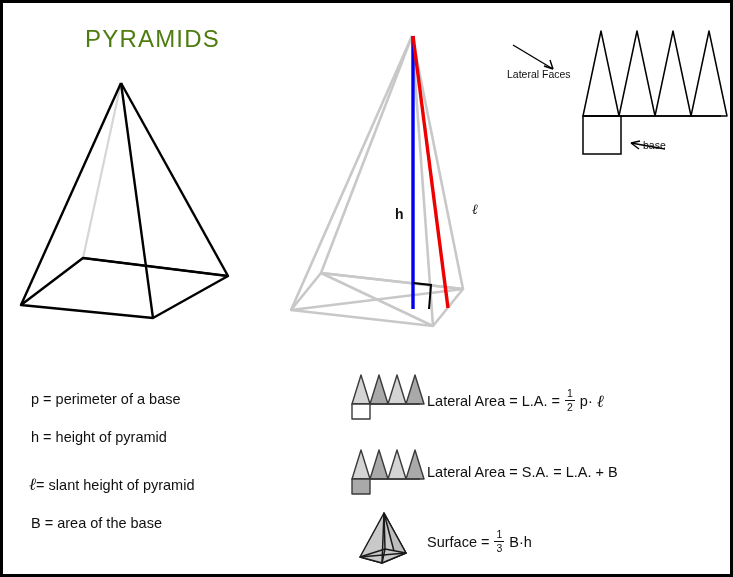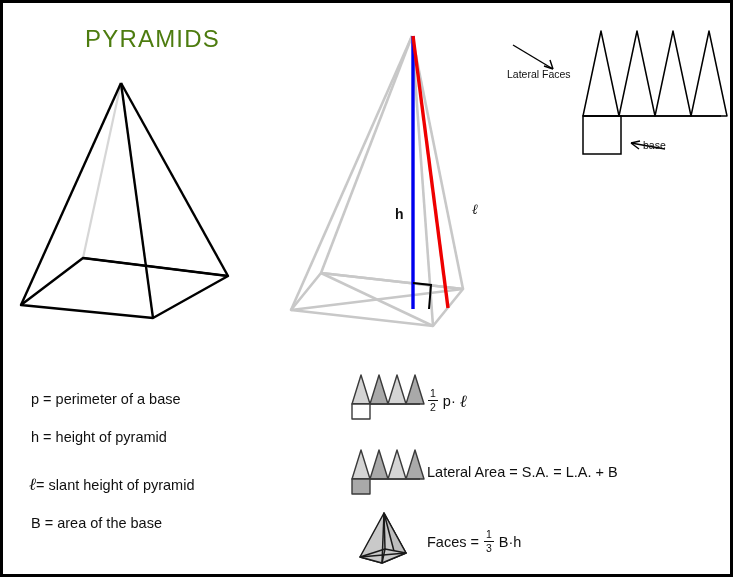--- a/index.html
+++ b/index.html
@@ -182,20 +182,21 @@
         <polygon points="22,33 31,4 40,33" fill="#a9a9a9"></polygon>
         <polygon points="40,33 49,4 58,33" fill="#d4d4d4"></polygon>
         <polygon points="58,33 67,4 76,33" fill="#a9a9a9"></polygon>
         <line x1="4" y1="33" x2="72" y2="33"></line>
         <rect x="4" y="33" width="18" height="15" fill="#ffffff"></rect>
       </g>
     </svg>
   </div>
 
   <div class="abs formula-text" id="formula-la">
+    <span>Lateral Area = L.A. =</span>
     <span class="frac">
       <span class="num">1</span>
       <span class="den">2</span>
     </span>
     <span>p·</span>
       <span class="script-l">ℓ</span>
   </div>
 
   <div class="abs" style="left:345px; top:443px;">
     <svg width="72" height="50" viewBox="0 0 72 50">
@@ -222,21 +223,21 @@
         <polygon points="5,48 27,54 51,44 30,40" fill="#c9c9c9"></polygon>
         <line x1="29" y1="4" x2="27" y2="54"></line>
         <line x1="29" y1="4" x2="30" y2="40"></line>
         <line x1="5" y1="48" x2="51" y2="44"></line>
         <line x1="27" y1="54" x2="30" y2="40"></line>
       </g>
     </svg>
   </div>
 
   <div class="abs formula-text" id="formula-vol">
-    <span>Faces =</span>
+    <span>Surface =</span>
     <span class="frac">
       <span class="num">1</span>
       <span class="den">3</span>
     </span>
     <span>B·h</span>
   </div>
 
 </div>
 
 </body></html>

